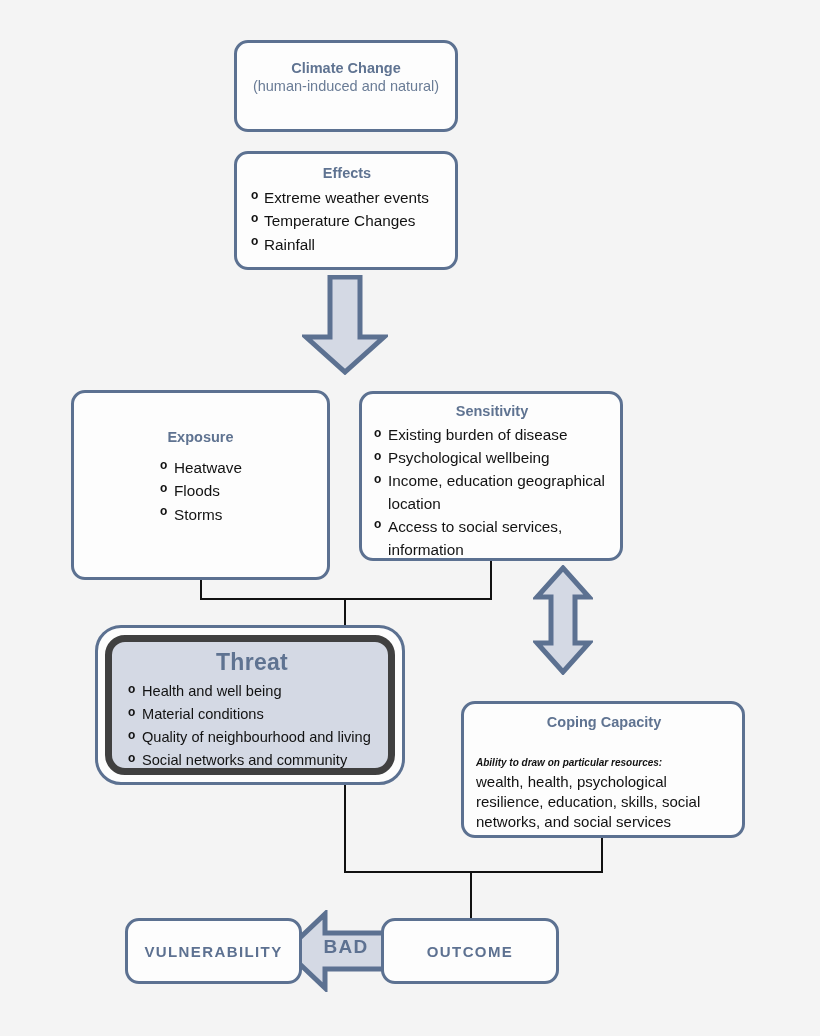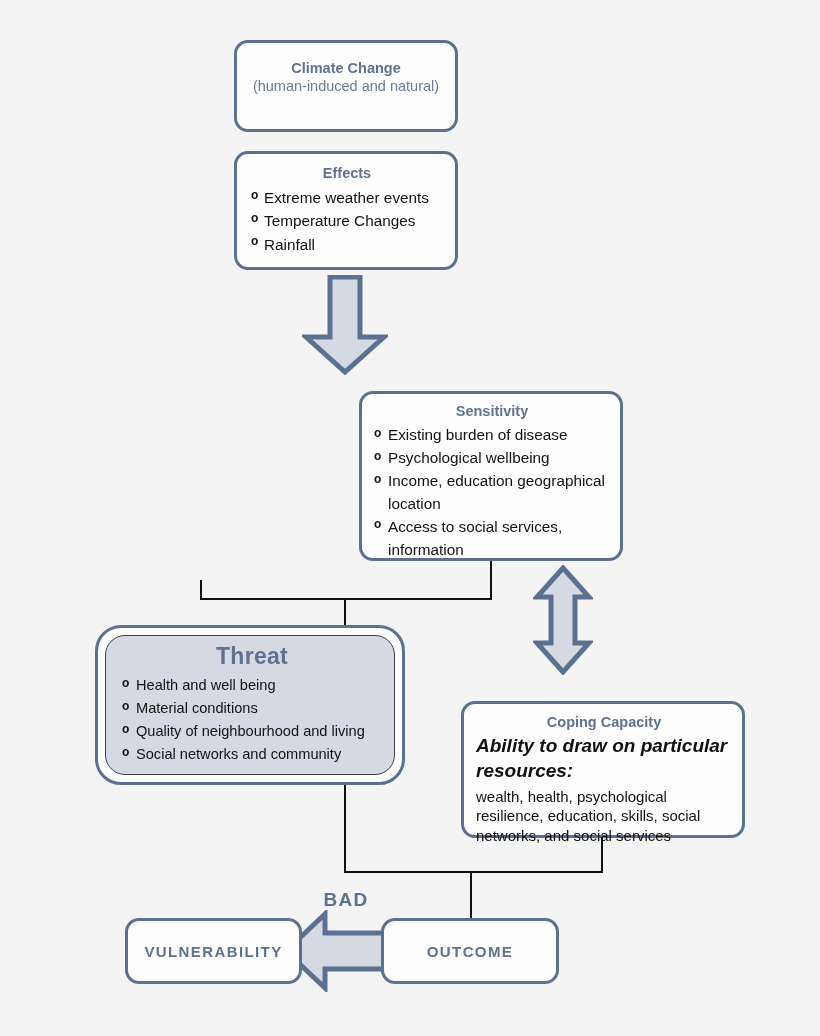--- a/index.html
+++ b/index.html
@@ -103,21 +103,21 @@
     box-sizing: border-box;
     border: 3px solid #5c7191;
     border-radius: 26px;
     background: #fdfdfd;
     z-index: 3;
   }
   #threat-inner {
     position: absolute;
     left: 7px; top: 7px; right: 7px; bottom: 7px;
     box-sizing: border-box;
-    border: 1px solid #404040;
+    border: 7px solid #404040;
     border-radius: 20px;
     background: #d4d9e4;
     padding: 8px 12px 0 16px;
   }
   #threat-inner .threat-title {
     color: #5f7391;
     font-weight: bold;
     font-size: 23px;
     text-align: center;
     line-height: 1.1;
@@ -126,23 +126,23 @@
   #threat-inner .bullets { margin-top: 5px; }
   #threat-inner .bullets li { font-size: 14.6px; line-height: 1.58; }
 
   #coping-box {
     left: 461px; top: 701px; width: 284px; height: 137px;
     padding: 9px 10px 12px 12px;
   }
   #coping-lead {
     font-weight: bold;
     font-style: italic;
-    font-size: 19px;
+    font-size: 10px;
     color: #111;
-    margin-top: 3px;
+    margin-top: 25px;
     line-height: 1.3;
   }
   #coping-body {
     font-size: 15px;
     color: #111;
     line-height: 1.33;
     margin-top: 3px;
   }
 
   #vulnerability-box {
@@ -172,21 +172,21 @@
   
   .arrow-svg {
     position: absolute;
     z-index: 2;
   }
   #arrow-down { left: 302px; top: 275px; }
   #arrow-updown { left: 533px; top: 565px; }
   #arrow-bad { left: 283px; top: 910px; }
   #bad-label {
     position: absolute;
-    left: 311px; top: 889px;
+    left: 311px; top: 936px;
     width: 70px;
     text-align: center;
     color: #5d7191;
     font-weight: bold;
     font-size: 19px;
     letter-spacing: 1.2px;
     z-index: 4;
   }
 </style>
 </head>
@@ -230,20 +230,30 @@
 
   <div class="box" id="effects-box">
     <div class="box-title">Effects</div>
     <ul class="bullets">
       <li>Extreme weather events</li>
       <li>Temperature Changes</li>
       <li>Rainfall</li>
     </ul>
   </div>
 
+  <div class="box" id="exposure-box">
+    <div class="inner">
+      <div class="box-title">Exposure</div>
+      <ul class="bullets">
+        <li>Heatwave</li>
+        <li>Floods</li>
+        <li>Storms</li>
+      </ul>
+    </div>
+  </div>
 
   <div class="box" id="sensitivity-box">
     <div class="box-title">Sensitivity</div>
     <ul class="bullets">
       <li>Existing burden of disease</li>
       <li>Psychological wellbeing</li>
       <li>Income, education geographical location</li>
       <li>Access to social services, information</li>
     </ul>
   </div>

